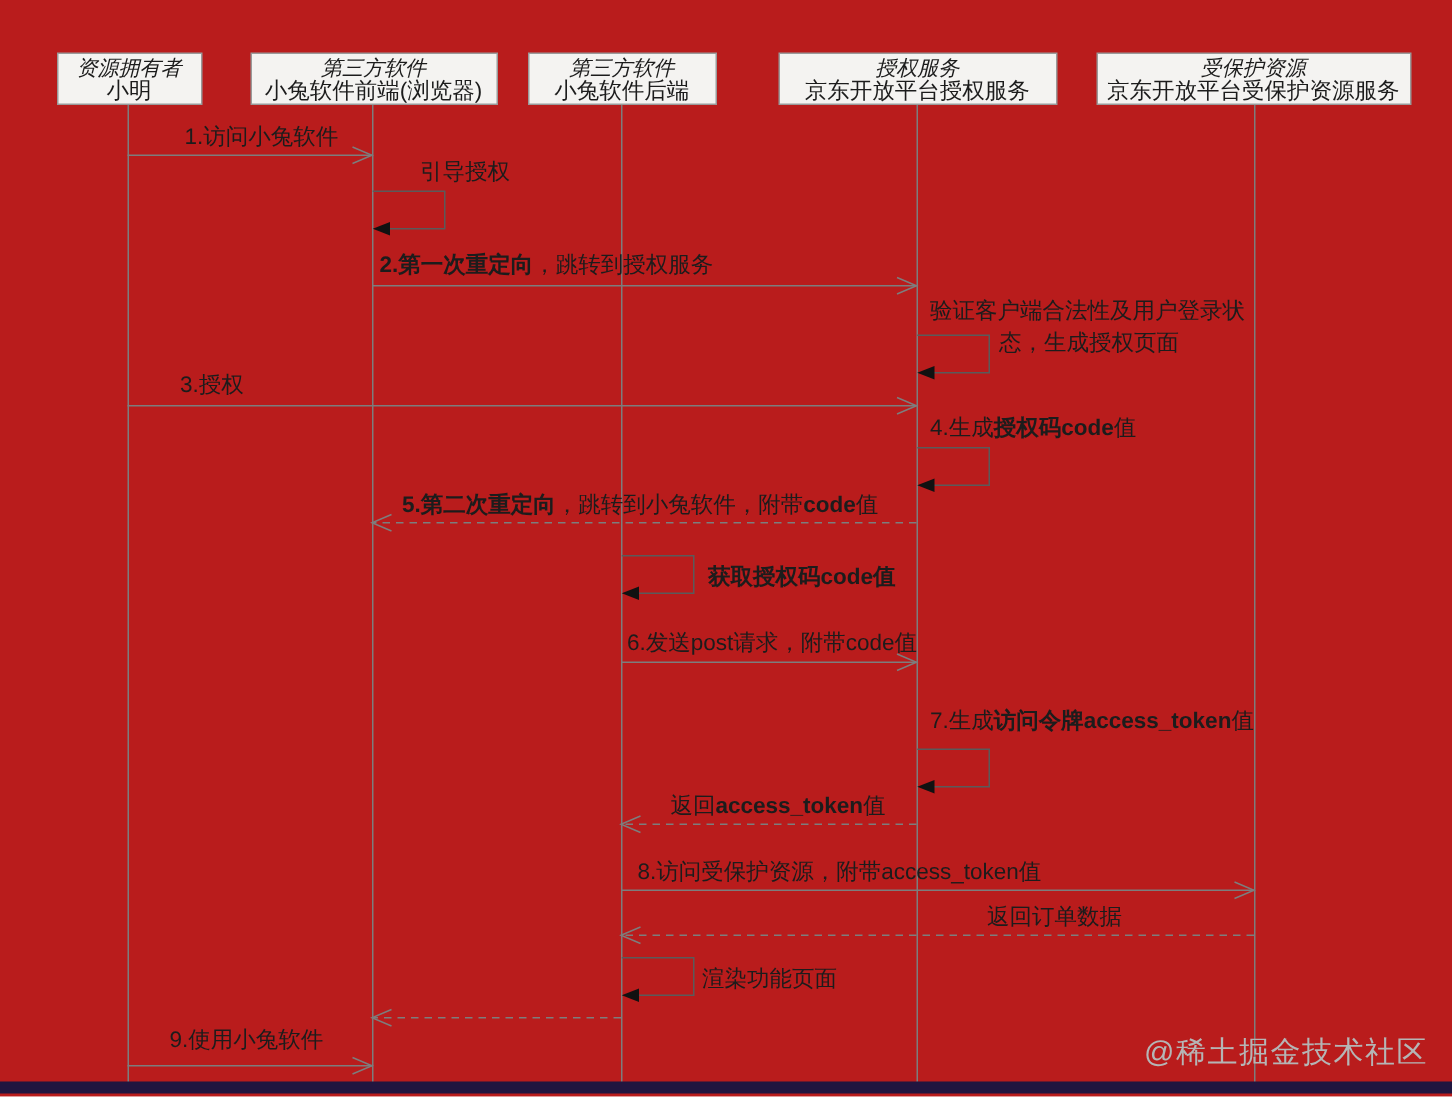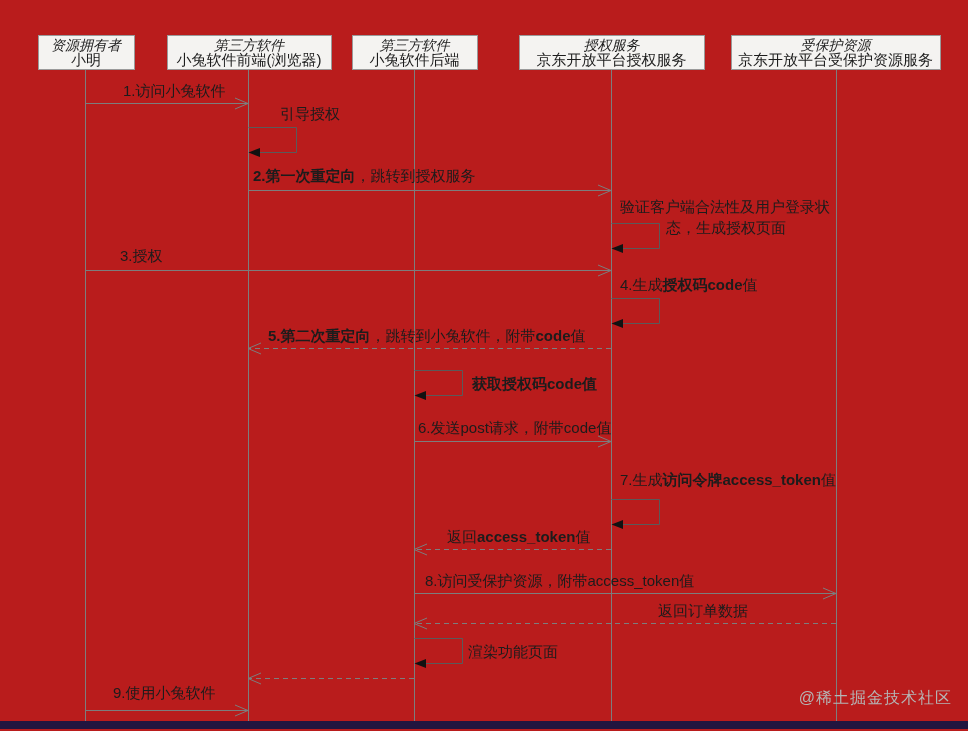--- a/index.html
+++ b/index.html
@@ -14,21 +14,21 @@
     height: 731px;
     background: #fcfbfa;
     overflow: hidden;
   }
   svg { display: block; }
   .watermark {
     position: absolute;
     top: 688px;
     left: 742px;
     width: 210px;
-    font-size: 16px;
+    font-size: 20px;
     letter-spacing: 1px;
     color: #b5b5b5;
     text-align: right;
     z-index: 3;
     pointer-events: none;
   }
   .bottom-bar {
     position: absolute;
     left: 0;
     top: 721px;

